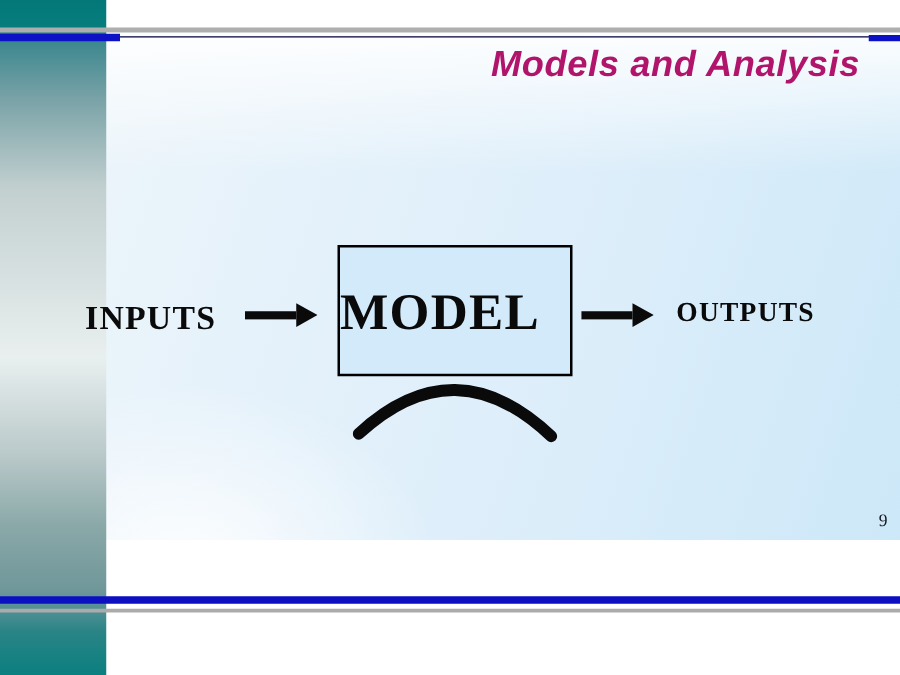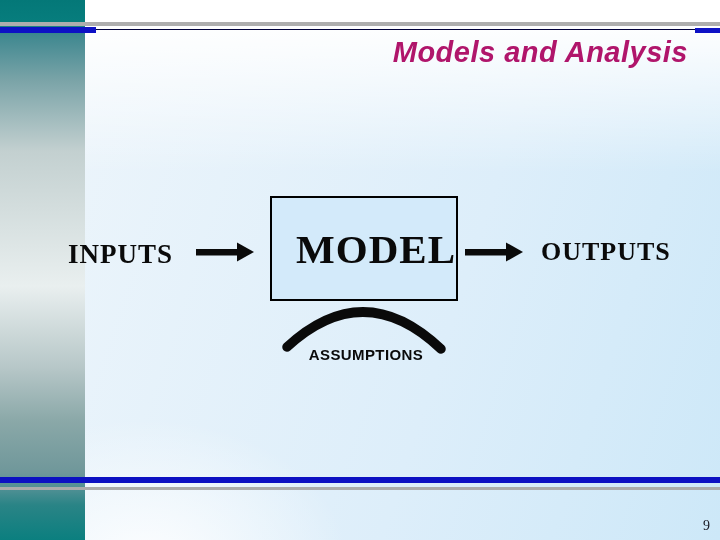--- a/index.html
+++ b/index.html
@@ -1,17 +1,17 @@
 <!DOCTYPE html>
 <html><head>
 <meta charset="utf-8">
 <style>
   html,body{margin:0;padding:0;}
   body{width:720px;height:540px;overflow:hidden;font-family:"Liberation Sans",sans-serif;}
-  .slide{position:relative;width:720px;height:540px;
+  .slide{position:relative;width:720px;height:432px;
     background:
       linear-gradient(180deg, rgba(255,255,255,1) 4%, rgba(255,255,255,0) 32%),
       radial-gradient(ellipse 300px 210px at 20% 104%, rgba(253,254,255,0.96), rgba(255,255,255,0) 68%),
       linear-gradient(108deg, #eff6fb 0%, #ddeefa 62%, #cde8f8 100%);
   }
   
   .sidebar{position:absolute;left:0;top:0;width:85px;height:540px;
     background:linear-gradient(180deg,
       #047878 0%, #077d7d 4%,
       #3f8890 6.5%, #7ba4a8 15%, #c3d0d0 28%,
@@ -27,25 +27,25 @@
   .bot-blue{top:477px;height:6px;background:#0c10c2;}
   .bot-gray{top:486.5px;height:3.5px;background:#ababab;}
 
   .title{position:absolute;top:36px;right:32px;
     font-family:"Liberation Sans",sans-serif;font-weight:bold;font-style:italic;
     font-size:29px;color:#b0156b;letter-spacing:0.5px;white-space:nowrap;}
 
   .serif-label{position:absolute;font-family:"Liberation Serif",serif;
     font-weight:bold;color:#0a0a0a;white-space:nowrap;letter-spacing:1px;margin-left:12px;}
   .inputs{left:56px;top:239px;font-size:27px;}
-  .outputs{left:529px;top:237px;font-size:26px;}
+  .outputs{left:529px;top:237px;font-size:22px;}
 
   .model-box{position:absolute;left:270px;top:196px;width:188px;height:105px;
     background:#d3eafa;border:2.5px solid #000;box-sizing:border-box;
-    display:flex;align-items:center;justify-content:flex-end;}
+    display:flex;align-items:center;justify-content:flex-start;}
   .model-box span{font-family:"Liberation Serif",serif;font-weight:bold;
     font-size:41px;color:#0a0a0a;letter-spacing:1px;}
 
   .arrow{position:absolute;width:58px;height:20px;}
   .arrow-in{left:196px;top:242px;}
   .arrow-out{left:465px;top:242px;}
 
   .arc{position:absolute;left:282px;top:300px;width:164px;height:60px;}
 
   .assumptions{position:absolute;left:300px;top:346px;width:132px;text-align:center;
@@ -86,17 +86,16 @@
     <rect x="0" y="7" width="41" height="6.5" fill="#0a0a0a"></rect>
     <polygon points="41,0.5 58,10 41,19.5" fill="#0a0a0a"></polygon>
   </svg>
 
   <div class="serif-label outputs">OUTPUTS</div>
 
   <svg class="arc" viewBox="0 0 164 60" xmlns="http://www.w3.org/2000/svg">
     <path d="M 5 47 Q 82 -24 159 49" stroke="#0a0a0a" stroke-width="9.5" fill="none" stroke-linecap="round"></path>
   </svg>
 
-  <div class="assumptions">ASSUMPTIONS</div>
 
   <div class="page-number">9</div>
 
 </div>
 
 </body></html>

